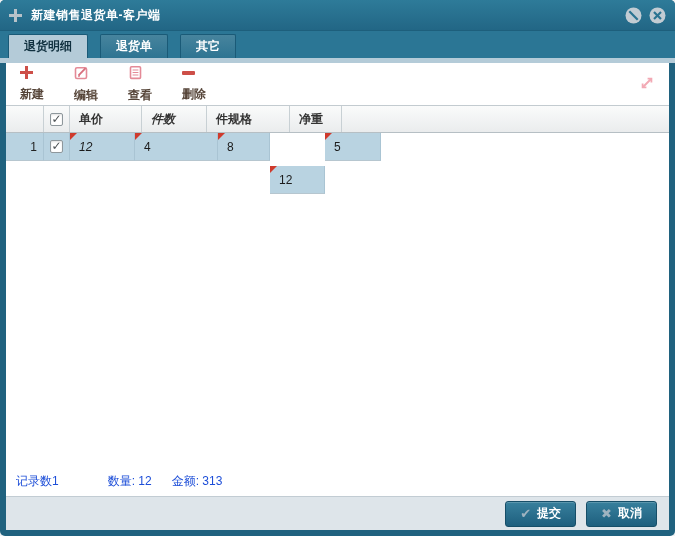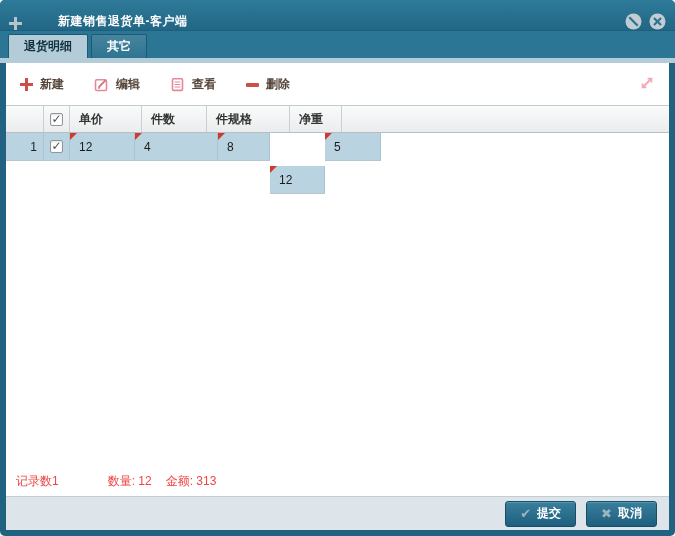--- a/index.html
+++ b/index.html
@@ -1,64 +1,64 @@
 <!DOCTYPE html>
 <html><head>
 <meta charset="utf-8">
 <style>
   html,body{margin:0;padding:0;background:#eef1f3;font-family:"Liberation Sans","DejaVu Sans",sans-serif;}
   *{box-sizing:border-box;}
   .dialog{position:relative;width:675px;height:536px;background:#20627f;border-radius:5px;overflow:hidden;}
   
-  .titlebar{height:30px;background:linear-gradient(#2e7b99,#226685);display:flex;align-items:flex-end;padding:0 9px;gap:27px;}
+  .titlebar{height:30px;background:linear-gradient(#2e7b99,#226685);display:flex;align-items:center;padding:0 9px;}
   .title-plus{width:13px;height:13px;margin-right:9px;flex:0 0 auto;}
   .title-text{color:#ffffff;font-size:12px;font-weight:bold;letter-spacing:.5px;}
   .win-icons{margin-left:auto;display:flex;gap:7px;align-items:center;}
   .win-icons svg{display:block;cursor:pointer;}
   
   .tabbar{height:28px;background:#2b7695;border-top:1px solid #1d5f7c;display:flex;align-items:flex-end;padding-left:8px;}
   .tab{height:24px;line-height:23px;padding:0 15px;font-size:12px;font-weight:bold;color:#ffffff;
        background:linear-gradient(#47849d,#2e7492);border:1px solid #1a5a77;border-bottom:none;
-       border-radius:2px 2px 0 0;margin-right:3px;cursor:pointer;}
+       border-radius:2px 2px 0 0;margin-right:12px;cursor:pointer;}
   .tab.active{background:#b4cbd8;color:#10303f;height:24px;}
   .tabstrip{height:5px;background:#b4cbd8;}
   
   .content{position:absolute;top:63px;left:6px;right:6px;bottom:6px;background:#ffffff;display:flex;flex-direction:column;}
   
   .toolbar{height:42px;display:flex;align-items:center;padding:0 14px;gap:30px;position:relative;flex:0 0 auto;}
-  .tbtn{display:flex;align-items:center;gap:7px;cursor:pointer;}
+  .tbtn{display:flex;align-items:flex-start;gap:7px;cursor:pointer;flex-direction:column;}
   .tbtn .lbl{font-size:12px;font-weight:bold;color:#554438;}
   .icon-plus,.icon-minus{position:relative;width:13px;height:13px;flex:0 0 auto;}
   .icon-plus::before{content:"";position:absolute;left:0;top:5px;width:13px;height:3px;background:#cd4f48;}
   .icon-plus::after{content:"";position:absolute;left:5px;top:0;width:3px;height:13px;background:#cd4f48;}
   .icon-minus::before{content:"";position:absolute;left:0;top:5px;width:13px;height:4px;background:#cd4f48;border-radius:1px;}
   .expand-icon{position:absolute;right:14px;top:12px;cursor:pointer;}
   
   .grid{flex:0 0 auto;}
   .grid-header{display:flex;height:28px;background:linear-gradient(#fafbfb,#eaeced);border-top:1px solid #c3cbd0;border-bottom:1px solid #b6bfc4;}
   .hcell{border-right:1px solid #c8d0d4;height:100%;display:flex;align-items:center;padding-left:9px;
          font-size:12px;font-weight:bold;color:#333333;overflow:hidden;white-space:nowrap;}
   .grid-row{display:flex;height:28px;}
   .cell{position:relative;border-right:1px solid #a9c4d3;border-bottom:1px solid #b6c6cf;background:#b9d3e1;
         height:100%;display:flex;align-items:center;padding-left:9px;font-size:12px;color:#1b1b1b;
         overflow:hidden;white-space:nowrap;}
-  .c-num{width:38px;}.c-check{width:26px;}.c-product{width:148px;}.c-price{width:72px;font-family:Liberation Mono, monospace;}.c-count{width:65px;}
+  .c-num{width:38px;}.c-check{width:26px;}.c-product{width:148px;}.c-price{width:72px;font-family:Liberation Mono, monospace;}.c-count{width:65px;font-style:italic;}
   .c-spec{width:83px;}.c-net{width:52px;}.c-can{width:55px;margin-top:33px;}.c-box{width:56px;}.c-filler{flex:1;}
   .hcell.c-filler{border-right:none;}
   .cell.c-num{justify-content:flex-end;padding-right:6px;padding-left:0;color:#222;}
   .hcell.c-check,.cell.c-check{justify-content:center;padding-left:0;}
   .cell.c-filler{background:#ffffff;border-right:none;border-bottom:none;}
   .corner{position:absolute;top:0;left:0;width:0;height:0;border-top:7px solid #cf3a2c;border-right:7px solid transparent;}
   .checkbox{width:13px;height:13px;background:#ffffff;border:1px solid #8e979c;border-radius:2px;
             box-shadow:inset 0 1px 2px rgba(0,0,0,.12);display:flex;align-items:center;justify-content:center;
             font-size:12px;font-weight:bold;color:#4a4f52;line-height:11px;cursor:pointer;}
   .grid-empty{flex:1;background:#ffffff;}
   
-  .statusbar{flex:0 0 auto;height:30px;display:flex;align-items:center;padding:0 10px;gap:26px;font-size:12px;color:#ef4444;}
-  .status-right{display:flex;gap:14px;padding-left:23px;}
+  .statusbar{flex:0 0 auto;height:30px;display:flex;align-items:center;padding:0 10px;gap:26px;font-size:12px;color:#1d4ed8;}
+  .status-right{display:flex;gap:20px;padding-left:23px;}
   
   .footer{flex:0 0 auto;height:34px;background:#dee5ea;border-top:1px solid #c2ccd3;display:flex;
           align-items:center;justify-content:flex-end;gap:10px;padding:0 12px;}
   .btn{display:flex;align-items:center;gap:6px;height:26px;padding:0 14px;border-radius:3px;cursor:pointer;
        background:linear-gradient(#38809d,#1e5f7e);border:1px solid #164e68;box-shadow:inset 0 1px 0 rgba(255,255,255,.18);
        color:#ffffff;font-size:12px;font-weight:bold;}
   .btn .glyph{font-size:13px;color:#9fb3c0;font-weight:bold;}
 </style>
 </head>
 <body>
@@ -79,20 +79,21 @@
       <svg viewBox="0 0 17 17" width="17" height="17">
         <circle cx="8.5" cy="8.5" r="8" fill="#c2ccd3"></circle>
         <line x1="5" y1="5" x2="12" y2="12" stroke="#2a7391" stroke-width="2.2"></line>
         <line x1="12" y1="5" x2="5" y2="12" stroke="#2a7391" stroke-width="2.2"></line>
       </svg>
     </span>
   </div>
 
   <div class="tabbar">
     <div class="tab active">退货明细</div>
+    <div class="tab">退货单</div>
     <div class="tab">其它</div>
   </div>
   <div class="tabstrip"></div>
 
   <div class="content">
 
     <div class="toolbar">
       <div class="tbtn">
         <span class="icon-plus"></span>
         <span class="lbl">新建</span>

